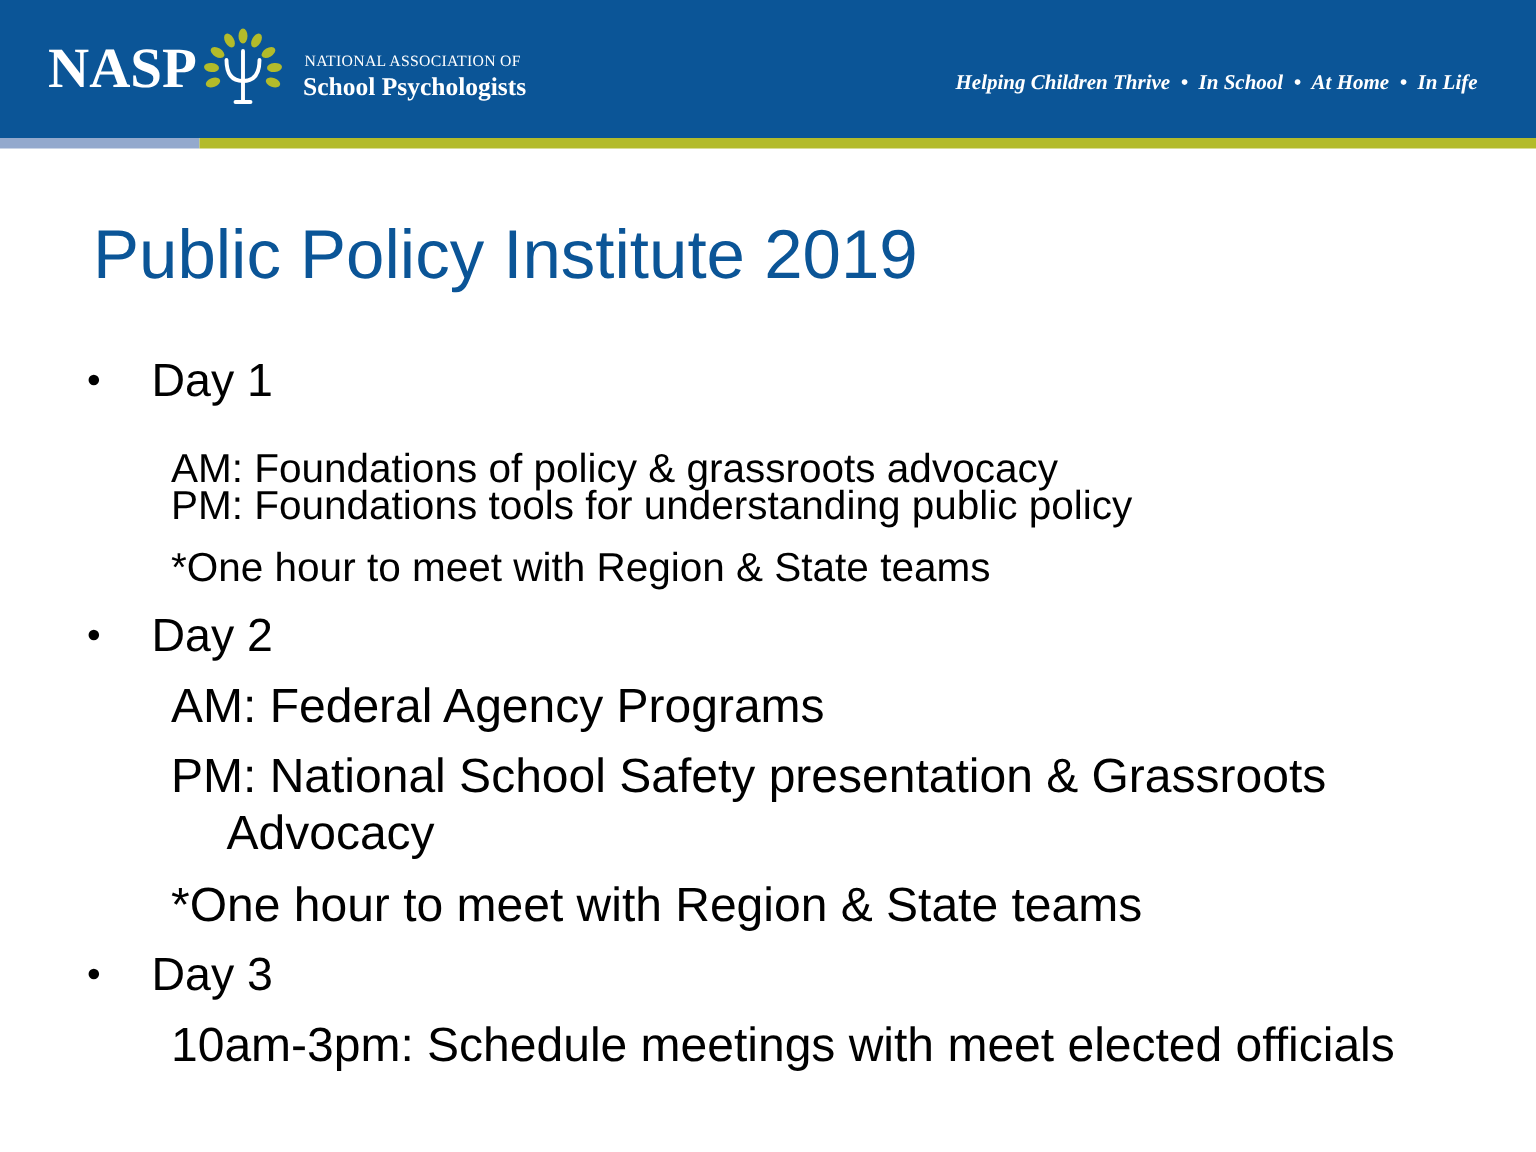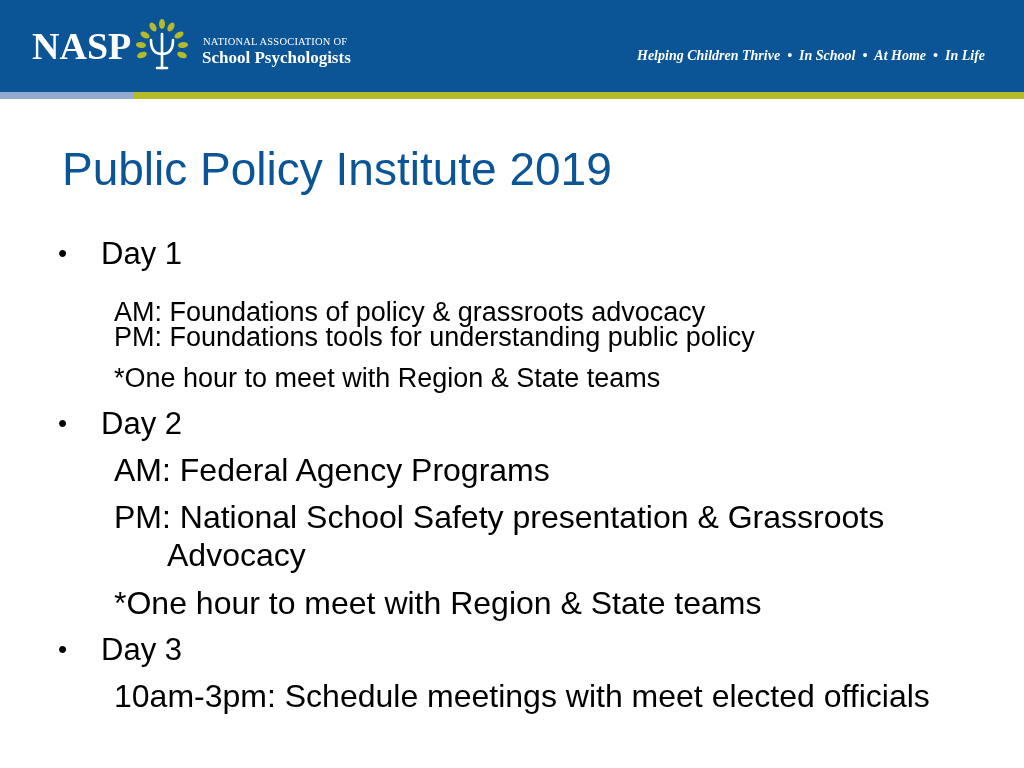--- a/index.html
+++ b/index.html
@@ -103,21 +103,21 @@
   <div class="sub small" style="top:281px;margin-top:16px;">AM: Foundations of policy &amp; grassroots advocacy</div>
   <div class="sub small" style="top:322px;">PM: Foundations tools for understanding public policy</div>
   <div class="sub small" style="top:363px;">*One hour to meet with Region &amp; State teams</div>
 
   <div class="bullet-row" style="top:406px;">
     <span class="bullet-dot" style="top:2px;">•</span>
     <span class="bullet-label">Day 2</span>
   </div>
   <div class="sub large" style="top:452px;">AM: Federal Agency Programs</div>
   <div class="sub large" style="top:499px;">PM: National School Safety presentation &amp; Grassroots</div>
-  <div class="sub large" style="top:537px; left:167px;">Advocacy</div>
+  <div class="sub large" style="top:537px; left:151px;">Advocacy</div>
   <div class="sub large" style="top:585px;">*One hour to meet with Region &amp; State teams</div>
 
   <div class="bullet-row" style="top:632px;">
     <span class="bullet-dot" style="top:2px;">•</span>
     <span class="bullet-label">Day 3</span>
   </div>
   <div class="sub large" style="top:678px;">10am-3pm: Schedule meetings with meet elected officials</div>
 </div>
 
 </body></html>

